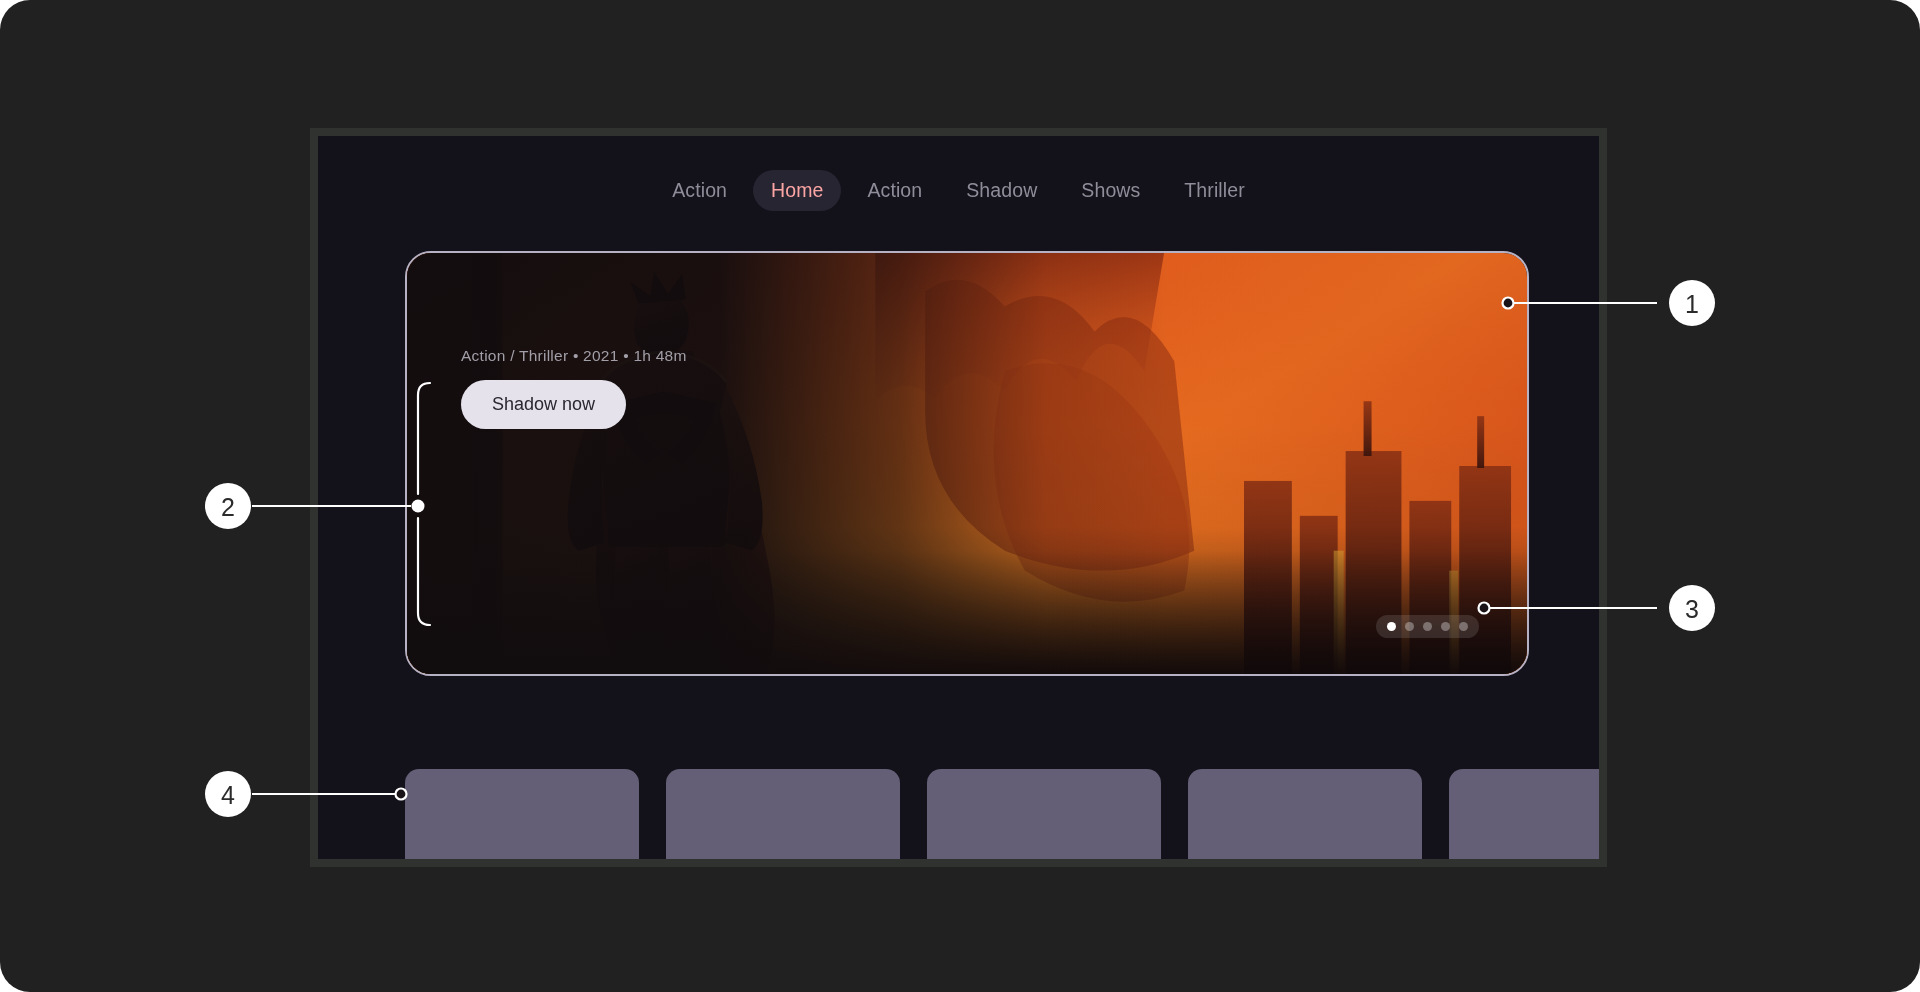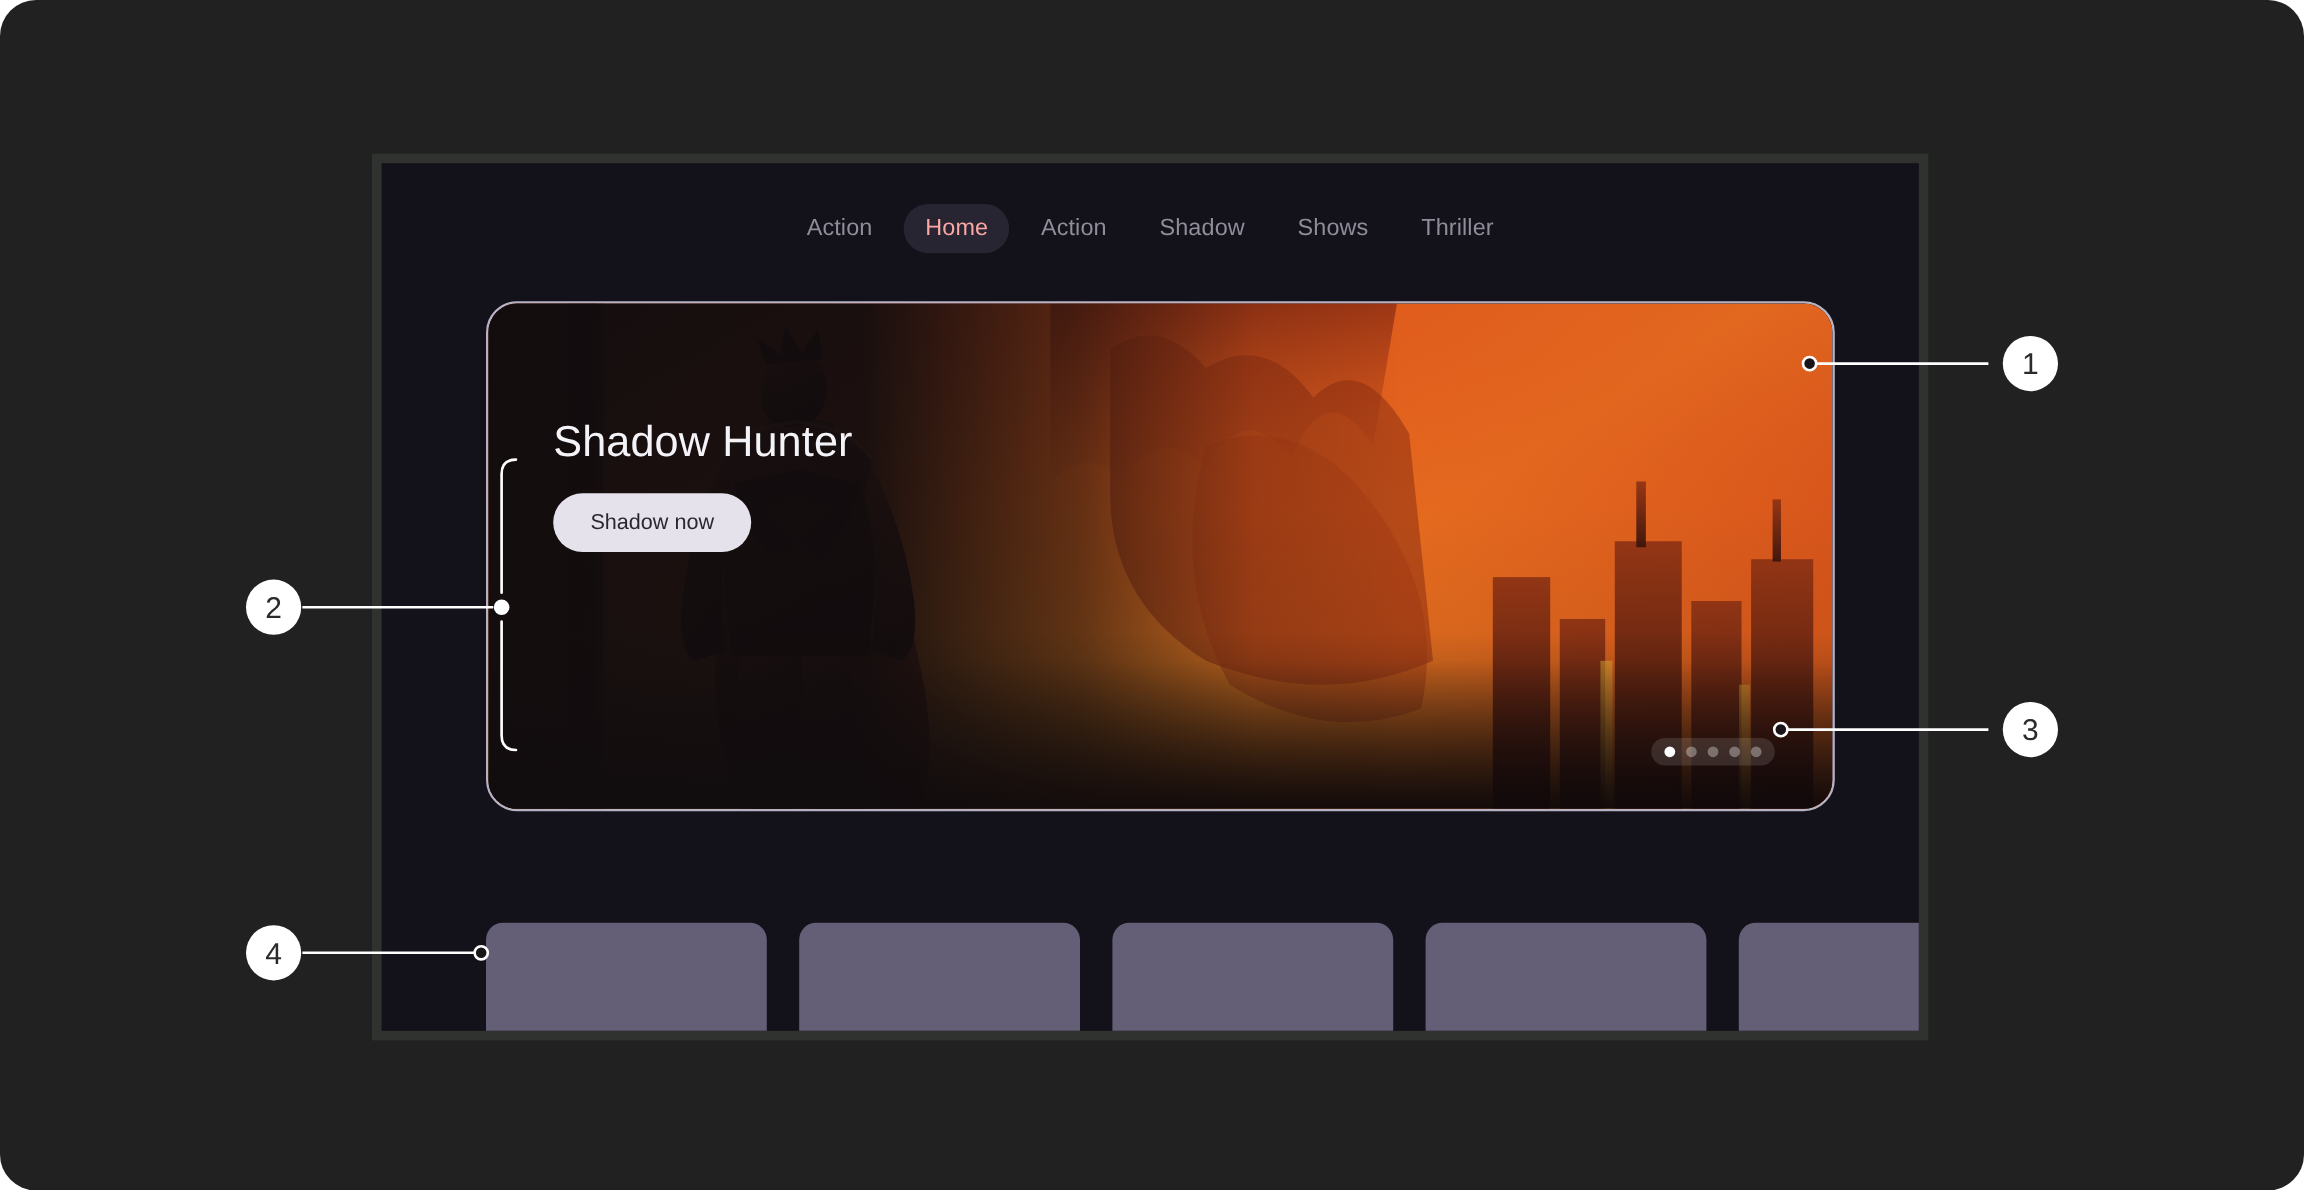--- a/index.html
+++ b/index.html
@@ -276,21 +276,21 @@
 
             <path d="M196 128 Q216 104 258 100 Q300 104 320 130" stroke="#f0c06a" stroke-width="3" fill="none" opacity="0.55"></path>
 
             <rect x="0" y="300" width="1124" height="125" fill="url(#floor)"></rect>
           </svg>
         </div>
 
         <div id="hero-scrim"></div>
 
         <div id="hero-text">
-          <h1 id="hero-title">Shadow Hunter</h1>
+          <div id="hero-meta">Action / Thriller • 2021 • 1h 48m</div>
           <button id="watch-btn">Shadow now</button>
         </div>
 
         <div id="dots">
           <span class="dot active"></span>
           <span class="dot"></span>
           <span class="dot"></span>
           <span class="dot"></span>
           <span class="dot"></span>
         </div>

